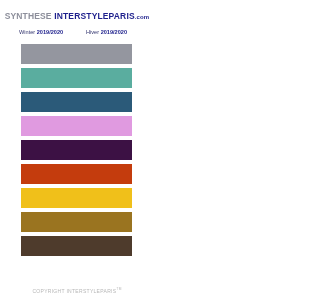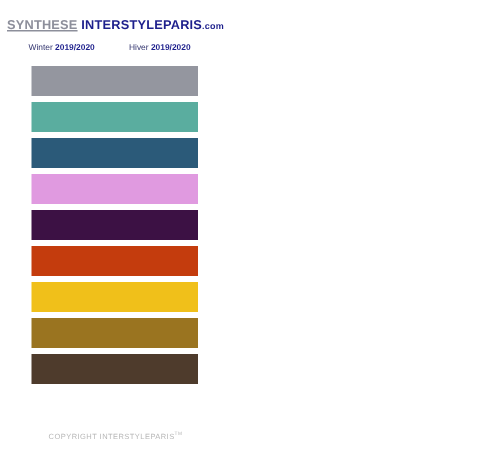--- a/index.html
+++ b/index.html
@@ -33,21 +33,20 @@
     line-height: 1;
   }
   .brandline {
     font-size: 8.5px;
     font-weight: bold;
     letter-spacing: 0.15px;
     white-space: nowrap;
   }
   .brand-synthese {
     color: #8d8f9b;
-    text-decoration: underline;
   }
   .brand-isp {
     color: #1d1f8c;
   }
   .brand-com {
     color: #1d1f8c;
     font-size: 6px;
     font-weight: bold;
   }
 

